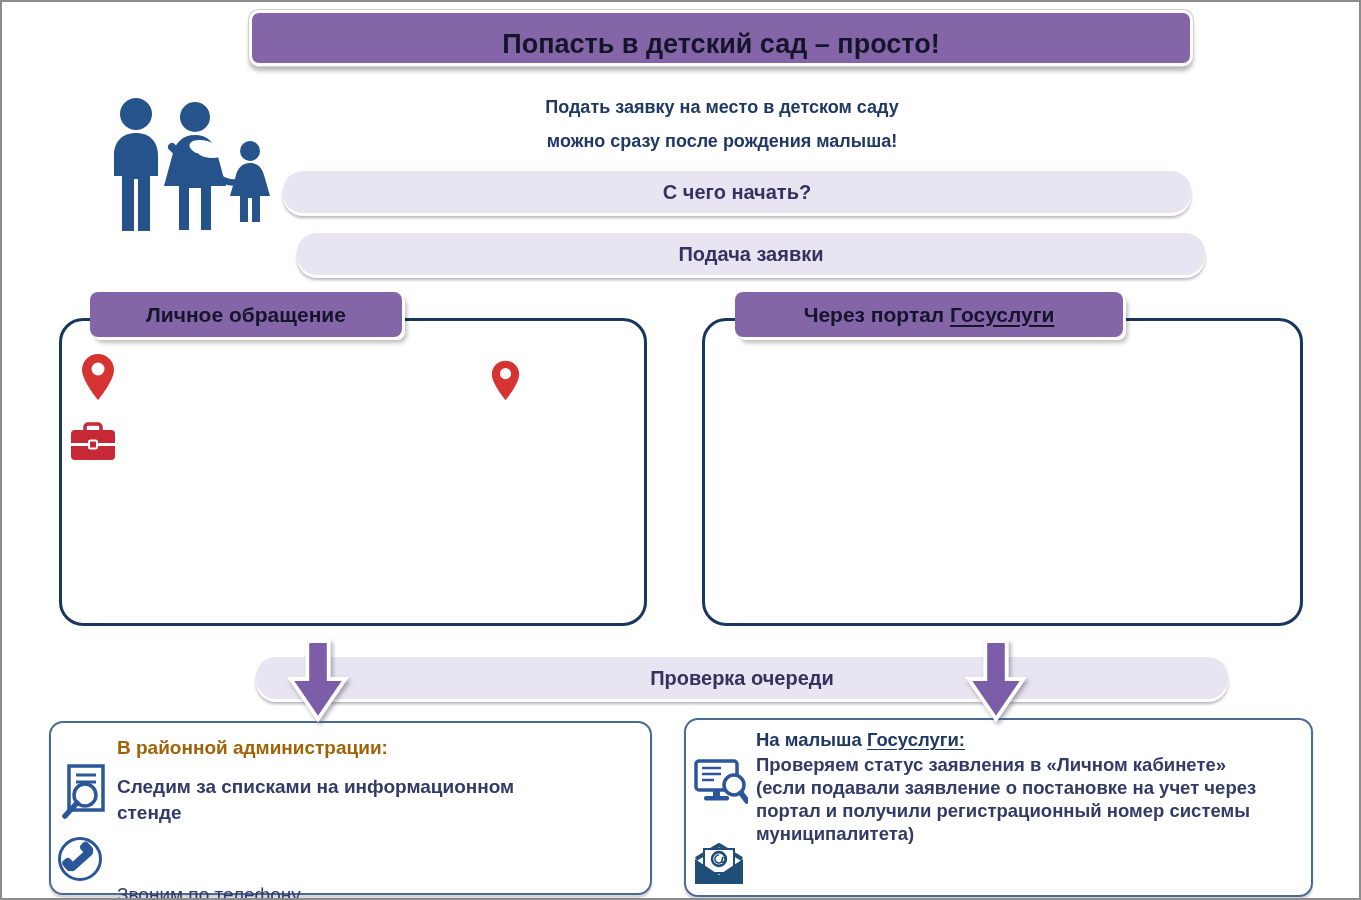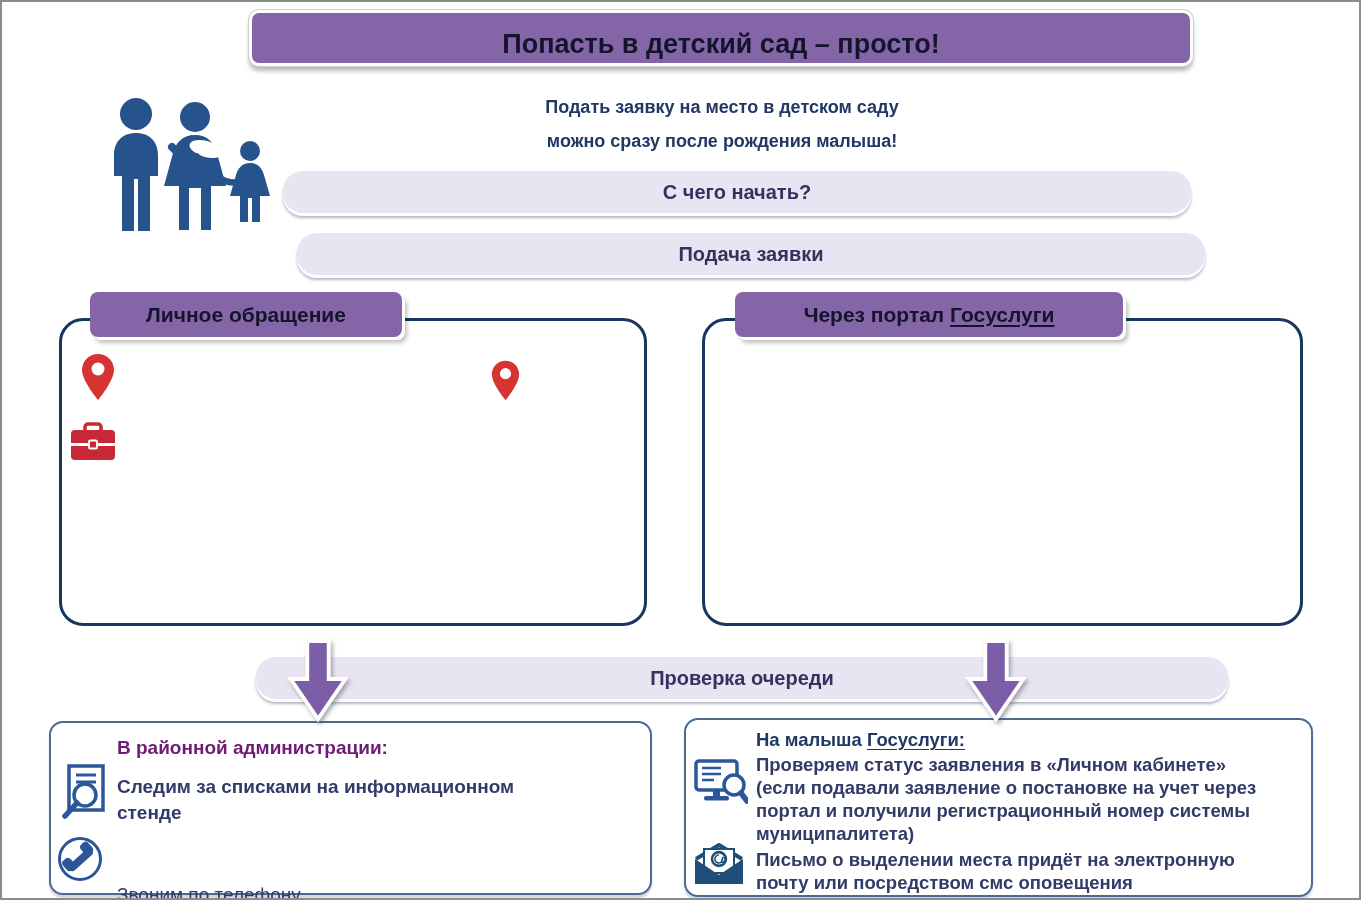--- a/index.html
+++ b/index.html
@@ -169,21 +169,21 @@
     <span>Проверка очереди</span>
   </div>
   <svg class="arrow" style="left:284px;top:637px" width="64" height="84" viewBox="0 0 64 86">
     <path d="M21,2 H43 V41 H60 L32,82 L4,41 H21 Z" fill="#7B5EA7" stroke="#fff" stroke-width="4"></path>
   </svg>
   <svg class="arrow" style="left:962px;top:637px" width="64" height="84" viewBox="0 0 64 86">
     <path d="M21,2 H43 V41 H60 L32,82 L4,41 H21 Z" fill="#7B5EA7" stroke="#fff" stroke-width="4"></path>
   </svg>
 
   <div class="smallbox" style="left:47px;top:719px;width:603px;height:174px;"></div>
-  <div class="txt" style="left:115px;top:733px;font-weight:bold;color:#701a75;">В районной администрации:</div>
+  <div class="txt" style="left:115px;top:733px;font-weight:bold;color:#a16207;">В районной администрации:</div>
 
   <svg class="icon" style="left:58px;top:762px" width="50" height="56" viewBox="0 0 50 56">
     <rect x="9" y="2" width="34" height="44" fill="#fff" stroke="#2B579A" stroke-width="3.5"></rect>
     <path d="M16,11 h20 M16,18 h20" stroke="#2B579A" stroke-width="3"></path>
     <circle cx="25" cy="31" r="11" fill="#fff" stroke="#2B579A" stroke-width="3.5"></circle>
     <path d="M17,39 L5,52" stroke="#2B579A" stroke-width="5.5" stroke-linecap="round"></path>
   </svg>
   <div class="txt ml" style="left:115px;top:772px;">Следим за списками на информационном
 стенде</div>
 
@@ -213,16 +213,14 @@
 портал и получили регистрационный номер системы
 муниципалитета)</div>
 
   <svg class="icon" style="left:690px;top:840px" width="54" height="44" viewBox="0 0 54 44">
     <path d="M4,17 L27,3 L50,17" fill="none" stroke="#1F4E79" stroke-width="4" stroke-linejoin="round"></path>
     <rect x="12" y="7" width="30" height="24" fill="#fff" stroke="#1F4E79" stroke-width="2"></rect>
     <circle cx="27" cy="17" r="7" fill="none" stroke="#1F4E79" stroke-width="2.4"></circle>
     <path d="M27,13 a4,4 0 1 0 2.5,7 l1.5,-5 l-1.6,5 q2.8,1 3.6,-2 a6.5,6.5 0 1 0 -3,4.5" fill="none" stroke="#1F4E79" stroke-width="1.6"></path>
     <path d="M3,17 V42 H51 V17 L27,33 Z" fill="#1F4E79"></path>
   </svg>
-  <div class="txt ml" style="left:754px;top:846px;font-size:18.5px;line-height:23px;">Письмо о выделении места придёт на электронную
-почту или посредством смс оповещения</div>
 
 </div>
 
 </body></html>

